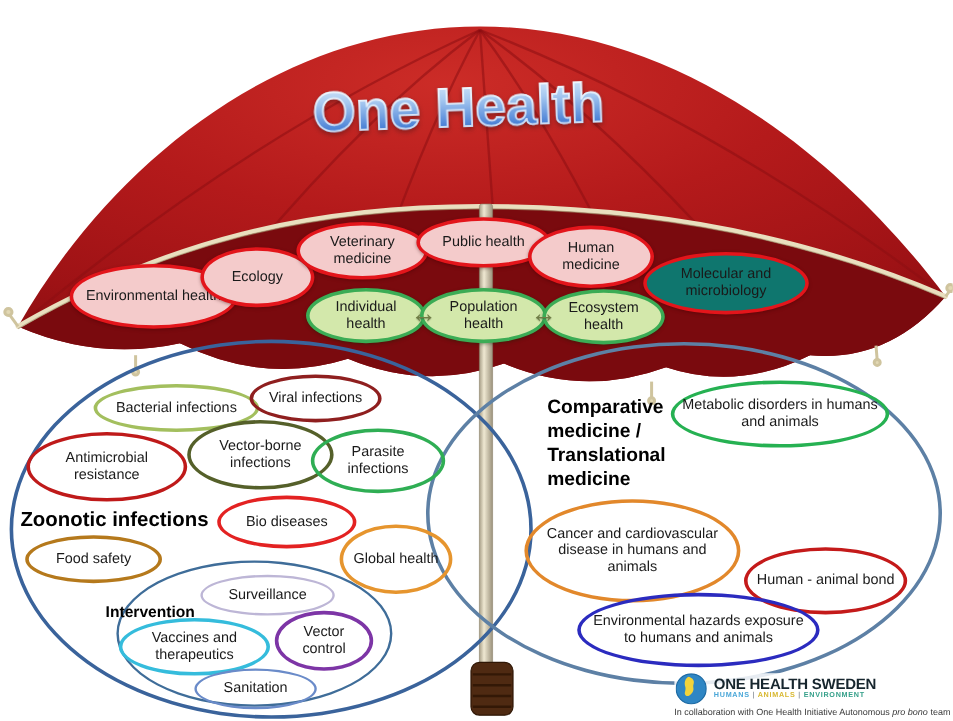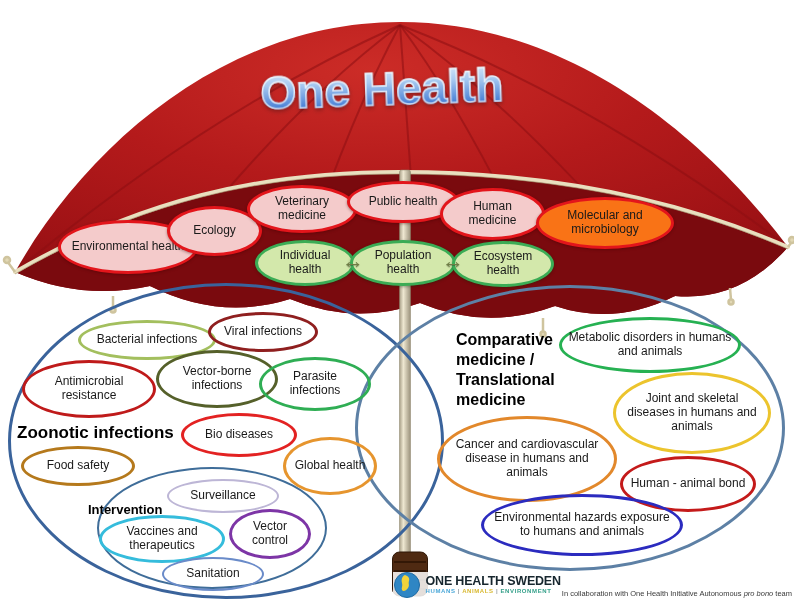--- a/index.html
+++ b/index.html
@@ -30,21 +30,21 @@
   .venn-left{left:8px;top:283px;width:436px;height:316px;border:3px solid #3a639b;}
   .venn-right{left:355px;top:285px;width:430px;height:286px;border:3px solid #5d80a5;}
   .intervention-circle{left:97px;top:467px;width:230px;height:122px;border:2.5px solid #3f6d99;z-index:3;}
   .big-label{position:absolute;font-weight:bold;color:#000;z-index:5;white-space:nowrap;}
   .zoonotic-label{left:17px;top:423px;font-size:17px;}
   .intervention-label{left:88px;top:502px;font-size:13px;}
   .comparative-label{left:412px;top:330px;font-size:16px;line-height:1.25;white-space:pre-line;text-align:left;margin-left:44px;}
   .arrow{position:absolute;z-index:5;font-size:22px;font-weight:bold;color:#6f7d45;width:32px;text-align:center;
          text-shadow:0 1px 1px rgba(0,0,0,.25);}
   
-  .logo{position:absolute;right:2px;bottom:3px;z-index:6;display:flex;flex-direction:row;align-items:flex-end;}
+  .logo{position:absolute;right:2px;bottom:3px;z-index:6;display:flex;flex-direction:column;align-items:flex-start;}
   .logo-row{display:flex;align-items:center;gap:6px;background:rgba(255,255,255,.85);padding:0 1px;}
   .globe{width:26px;height:26px;display:block;}
   .logo-name{font-size:12.5px;font-weight:800;color:#17262e;letter-spacing:-0.2px;white-space:nowrap;line-height:1.05;}
   .logo-tagline{font-size:6px;font-weight:bold;letter-spacing:0.6px;white-space:nowrap;line-height:1.2;}
   .tag-humans{color:#4aa7d8;}
   .tag-animals{color:#d8b830;}
   .tag-env{color:#35a08a;}
   .tag-sep{color:#9aa0a6;}
   .logo-collab{font-size:7.5px;color:#3a3a3a;margin-top:2px;white-space:nowrap;}
   .logo-collab .it{font-style:italic;}
@@ -120,21 +120,21 @@
 
   <div class="venn venn-left" style="border-color: rgb(58, 99, 155);"></div>
   <div class="venn venn-right" style="border-color: rgb(93, 128, 165);"></div>
   <div class="venn intervention-circle" style="border-color: rgb(63, 109, 153);"></div>
 
   <div class="el pink" style="left: 58px; top: 220px; width: 140px; height: 54px; border-color: rgb(227, 21, 27); background-color: rgb(244, 203, 203);">Environmental health</div>
   <div class="el pink" style="left: 167px; top: 206px; width: 95px; height: 50px; border-color: rgb(227, 21, 27); background-color: rgb(244, 203, 203);">Ecology</div>
   <div class="el pink" style="left: 247px; top: 185px; width: 110px; height: 48px; border-color: rgb(227, 21, 27); background-color: rgb(244, 203, 203);">Veterinary medicine</div>
   <div class="el pink" style="left: 347px; top: 181px; width: 112px; height: 42px; border-color: rgb(227, 21, 27); background-color: rgb(244, 203, 203);">Public health</div>
   <div class="el pink" style="left: 440px; top: 188px; width: 105px; height: 52px; border-color: rgb(227, 21, 27); background-color: rgb(244, 203, 203);">Human medicine</div>
-  <div class="el pink" style="left: 536px; top: 197px; width: 138px; height: 52px; border-color: rgb(227, 21, 27); background-color: #f97316;">Molecular and microbiology</div>
+  <div class="el pink" style="left: 536px; top: 210px; width: 138px; height: 52px; border-color: rgb(227, 21, 27); background-color: #0f766e;">Molecular and microbiology</div>
 
   <div class="el green" style="left: 255px; top: 240px; width: 100px; height: 46px; border-color: rgb(59, 172, 85); background-color: rgb(211, 232, 171);">Individual health</div>
   <div class="el green" style="left: 350px; top: 240px; width: 106px; height: 46px; border-color: rgb(59, 172, 85); background-color: rgb(211, 232, 171);">Population health</div>
   <div class="el green" style="left: 452px; top: 241px; width: 102px; height: 46px; border-color: rgb(59, 172, 85); background-color: rgb(211, 232, 171);">Ecosystem health</div>
   <div class="arrow" style="left: 337px; top: 248px; color: rgb(111, 125, 69);">↔</div>
   <div class="arrow" style="left: 437px; top: 248px; color: rgb(111, 125, 69);">↔</div>
 
   <div class="el topic" style="left: 78px; top: 320px; width: 138px; height: 40px; border-color: rgb(163, 191, 94);">Bacterial infections</div>
   <div class="el topic" style="left: 208px; top: 312px; width: 110px; height: 40px; border-color: rgb(143, 31, 31);">Viral infections</div>
   <div class="el topic" style="left: 156px; top: 350px; width: 122px; height: 58px; border-color: rgb(85, 96, 42);">Vector-borne infections</div>
@@ -143,21 +143,20 @@
   <div class="el topic" style="left: 181px; top: 413px; width: 116px; height: 44px; border-color: rgb(227, 34, 34);">Bio diseases</div>
   <div class="el topic" style="left: 21px; top: 446px; width: 114px; height: 40px; border-color: rgb(181, 121, 28);">Food safety</div>
   <div class="el topic" style="left: 283px; top: 437px; width: 94px; height: 58px; border-color: rgb(230, 149, 46);">Global health</div>
 
   <div class="el topic thin" style="left: 167px; top: 479px; width: 112px; height: 34px; border-color: rgb(189, 182, 214);">Surveillance</div>
   <div class="el topic" style="left: 99px; top: 515px; width: 126px; height: 48px; border-color: rgb(53, 188, 220);">Vaccines and therapeutics</div>
   <div class="el topic" style="left: 229px; top: 509px; width: 82px; height: 50px; border-color: rgb(125, 53, 166);">Vector control</div>
   <div class="el topic thin" style="left: 162px; top: 557px; width: 102px; height: 34px; border-color: rgb(106, 139, 201);">Sanitation</div>
 
   <div class="el topic" style="left: 559px; top: 317px; width: 182px; height: 56px; border-color: rgb(38, 177, 82);">Metabolic disorders in humans and animals</div>
-  <div class="el topic" style="left: 613px; top: 372px; width: 158px; height: 82px; border-color: rgb(236, 196, 45);">Joint and skeletal diseases in humans and animals</div>
   <div class="el topic" style="left: 437px; top: 416px; width: 180px; height: 86px; border-color: rgb(226, 136, 43);">Cancer and cardiovascular disease in humans and animals</div>
   <div class="el topic" style="left: 620px; top: 456px; width: 136px; height: 56px; border-color: rgb(196, 26, 26);">Human - animal bond</div>
   <div class="el topic" style="left: 481px; top: 494px; width: 202px; height: 62px; border-color: rgb(43, 43, 191);">Environmental hazards exposure to humans and animals</div>
 
   <div class="big-label zoonotic-label">Zoonotic infections</div>
   <div class="big-label intervention-label">Intervention</div>
   <div class="big-label comparative-label">Comparative
 medicine /
 Translational
 medicine</div>

